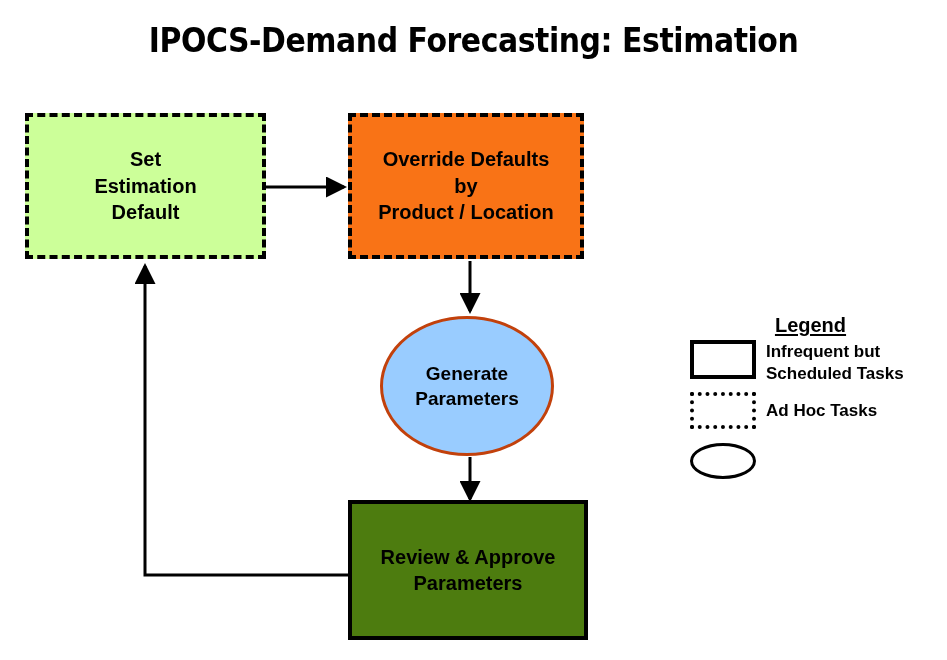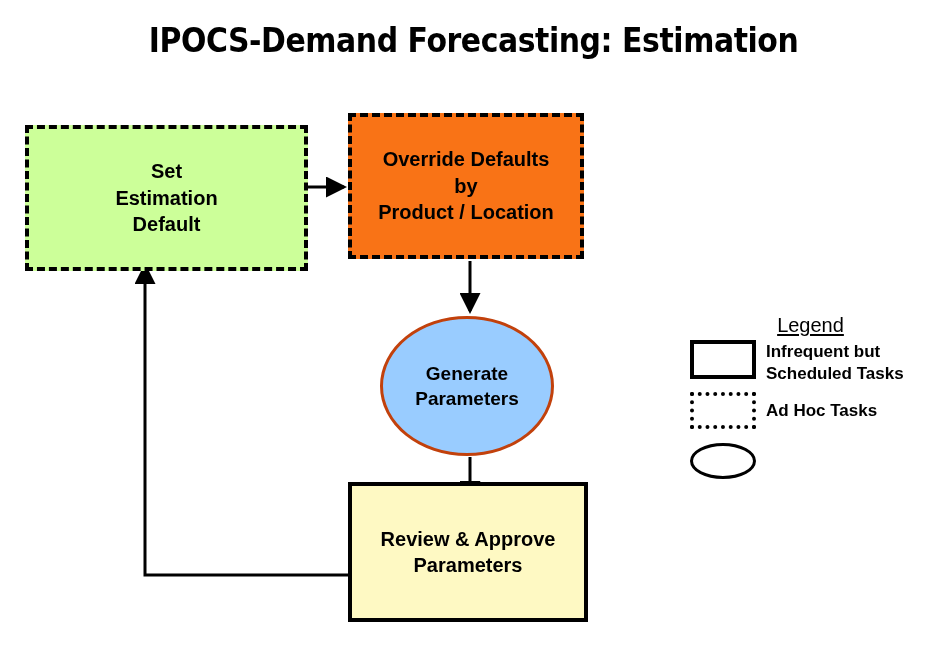--- a/index.html
+++ b/index.html
@@ -49,26 +49,25 @@
   }
   .node .label {
     line-height: 1.32;
     white-space: pre-line;
     padding: 0 4px;
   }
   
   #node-set-estimation-default {
     left: 25px;
     top: 113px;
-    width: 283px;
+    width: 241px;
     height: 146px;
     background: #ccff99;
     border: 4px dashed #000000;
     font-size: 20px;
-    margin-top: 12px;
   }
   #node-override-defaults {
     left: 348px;
     top: 113px;
     width: 236px;
     height: 146px;
     background: #f97316;
     border: 4px dashed #000000;
     font-size: 20px;
   }
@@ -77,24 +76,24 @@
     top: 316px;
     width: 174px;
     height: 140px;
     background: #99ccff;
     border: 3px solid #c2410c;
     border-radius: 50%;
     font-size: 19px;
   }
   #node-review-approve {
     left: 348px;
-    top: 482px;
+    top: 500px;
     width: 240px;
     height: 140px;
-    background: #fef9c3;
+    background: #4d7c0f;
     border: 4px solid #000000;
     font-size: 20px;
   }
   
   #connectors {
     position: absolute;
     left: 0; top: 0;
     width: 947px;
     height: 660px;
     pointer-events: none;
@@ -107,21 +106,21 @@
     width: 245px;
     height: 175px;
   }
   #legend-title {
     position: absolute;
     left: 0;
     top: 0;
     width: 245px;
     text-align: center;
     font-family: "Liberation Sans", sans-serif;
-    font-weight: normal;
+    font-weight: bold;
     font-size: 20px;
     color: #000000;
     text-decoration: underline;
     text-underline-offset: 2px;
   }
   .legend-row {
     position: absolute;
     left: 0;
     width: 245px;
   }

